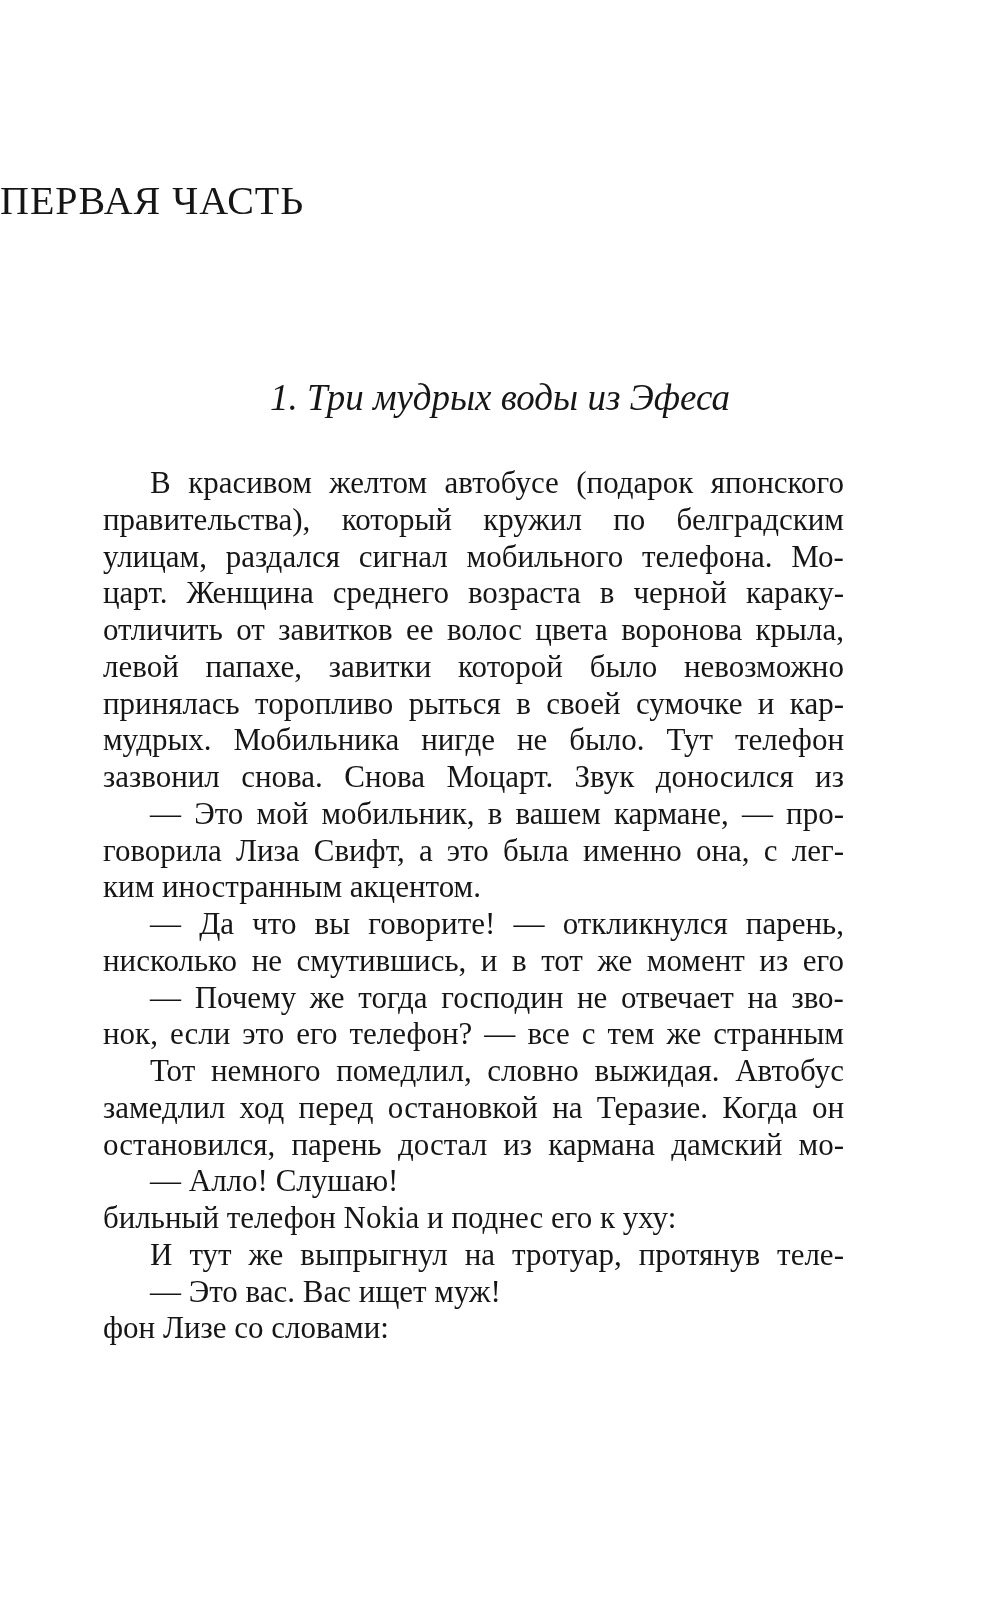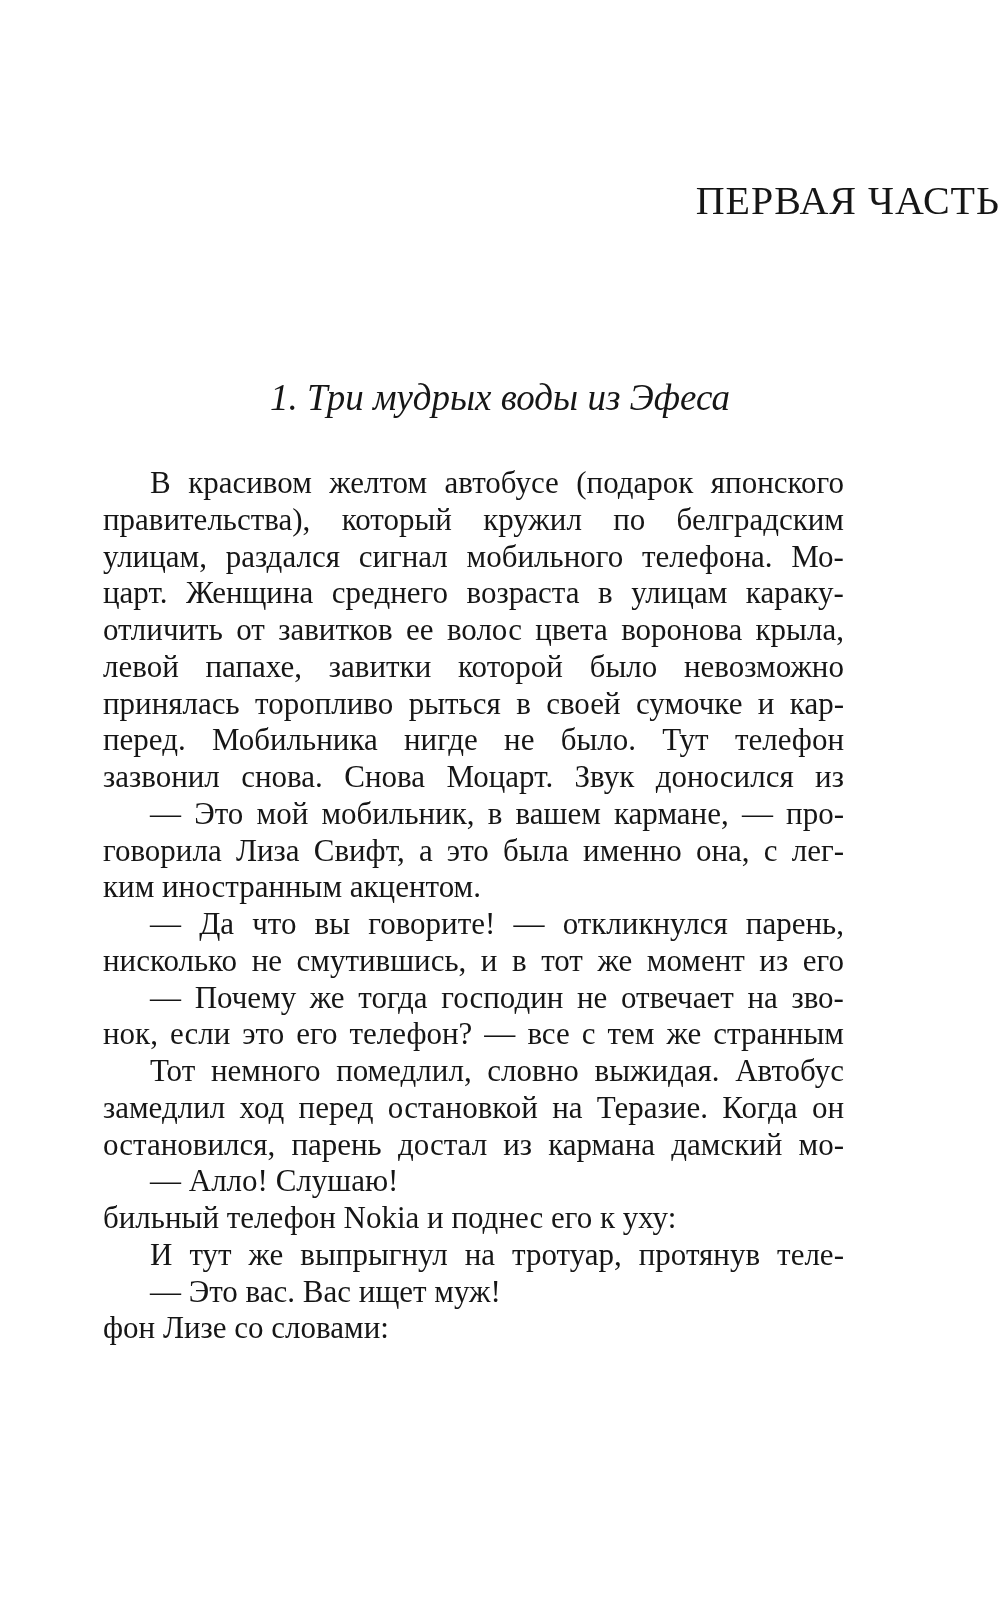--- a/index.html
+++ b/index.html
@@ -15,21 +15,21 @@
   .page {
     position: absolute;
     inset: 0;
   }
   .part-title {
     position: absolute;
     top: 180px;
     left: 0;
     width: 100%;
     margin: 0;
-    text-align: right;
+    text-align: left;
     font-size: 40px;
     font-weight: normal;
     line-height: 42px;
     letter-spacing: 1px;
     color: #161616;
   }
   .chapter-title {
     position: absolute;
     top: 378px;
     left: 0;
@@ -95,21 +95,21 @@
         <span class="w">мобильного</span>
         <span class="w">телефона.</span>
         <span class="w">Мо-</span>
       </div>
       <div class="line justify">
         <span class="w">царт.</span>
         <span class="w">Женщина</span>
         <span class="w">среднего</span>
         <span class="w">возраста</span>
         <span class="w">в</span>
-        <span class="w">улицам</span>
+        <span class="w">черной</span>
         <span class="w">караку-</span>
       </div>
       <div class="line justify">
         <span class="w">отличить</span>
         <span class="w">от</span>
         <span class="w">завитков</span>
         <span class="w">ее</span>
         <span class="w">волос</span>
         <span class="w">цвета</span>
         <span class="w">воронова</span>
@@ -127,21 +127,21 @@
         <span class="w">принялась</span>
         <span class="w">торопливо</span>
         <span class="w">рыться</span>
         <span class="w">в</span>
         <span class="w">своей</span>
         <span class="w">сумочке</span>
         <span class="w">и</span>
         <span class="w">кар-</span>
       </div>
       <div class="line justify">
-        <span class="w">перед.</span>
+        <span class="w">мудрых.</span>
         <span class="w">Мобильника</span>
         <span class="w">нигде</span>
         <span class="w">не</span>
         <span class="w">было.</span>
         <span class="w">Тут</span>
         <span class="w">телефон</span>
       </div>
       <div class="line justify">
         <span class="w">зазвонил</span>
         <span class="w">снова.</span>

